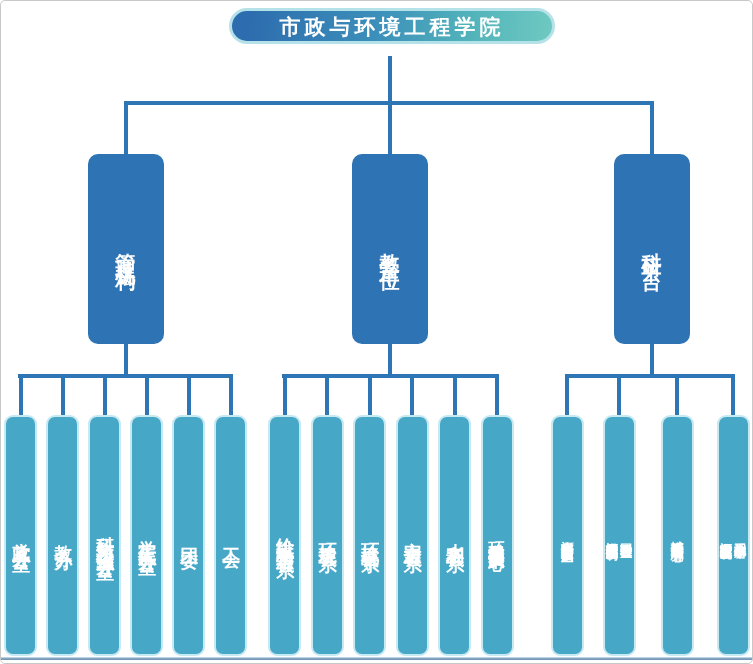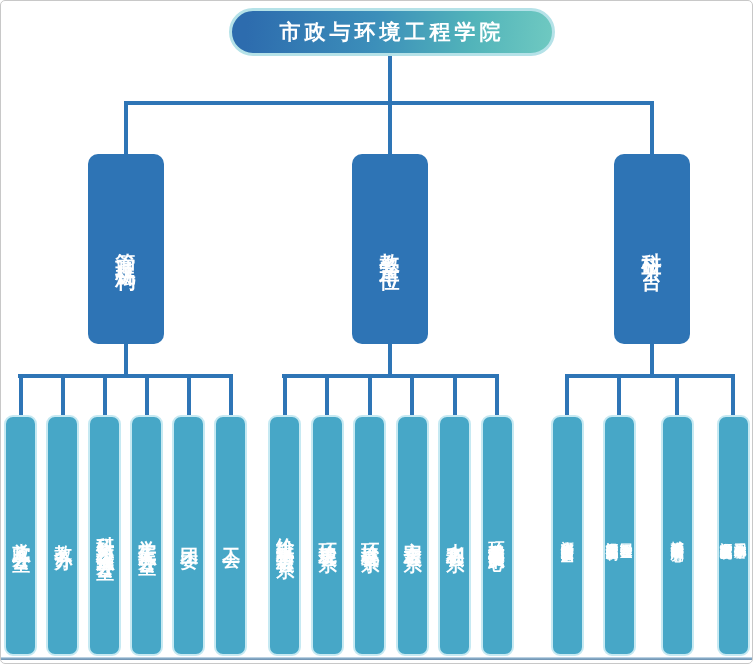--- a/index.html
+++ b/index.html
@@ -9,25 +9,25 @@
     --leaf-border:#C6E9F2;
   }
   html,body{margin:0;padding:0;background:#ffffff;font-family:"Liberation Sans",sans-serif;}
   .frame{
     position:relative;width:751px;height:662px;background:#ffffff;
     border:1px solid #c8c8c8;border-radius:5px;overflow:hidden;
   }
   .line{position:absolute;background:var(--connector);}
   
   .root-pill{
-    position:absolute;left:228px;top:7px;width:326px;height:48px;
+    position:absolute;left:228px;top:7px;width:326px;height:36px;
     border-radius:24px;
     background:linear-gradient(95deg,#2d6cae 5%,#3c8fba 45%,#52b4ba 75%,#6fc9c1 100%);
     border:3px solid #b5e2e8;box-sizing:border-box;
-    display:flex;align-items:center;justify-content:center;
+    display:flex;align-items:flex-end;justify-content:center;
   }
   .root-pill span{
     color:#ffffff;font-size:21px;font-weight:700;letter-spacing:4px;white-space:nowrap;
   }
   
   .branch{
     position:absolute;top:153px;height:190px;width:76px;
     background:var(--branch-fill);border-radius:10px;
     display:flex;align-items:center;justify-content:center;
   }

